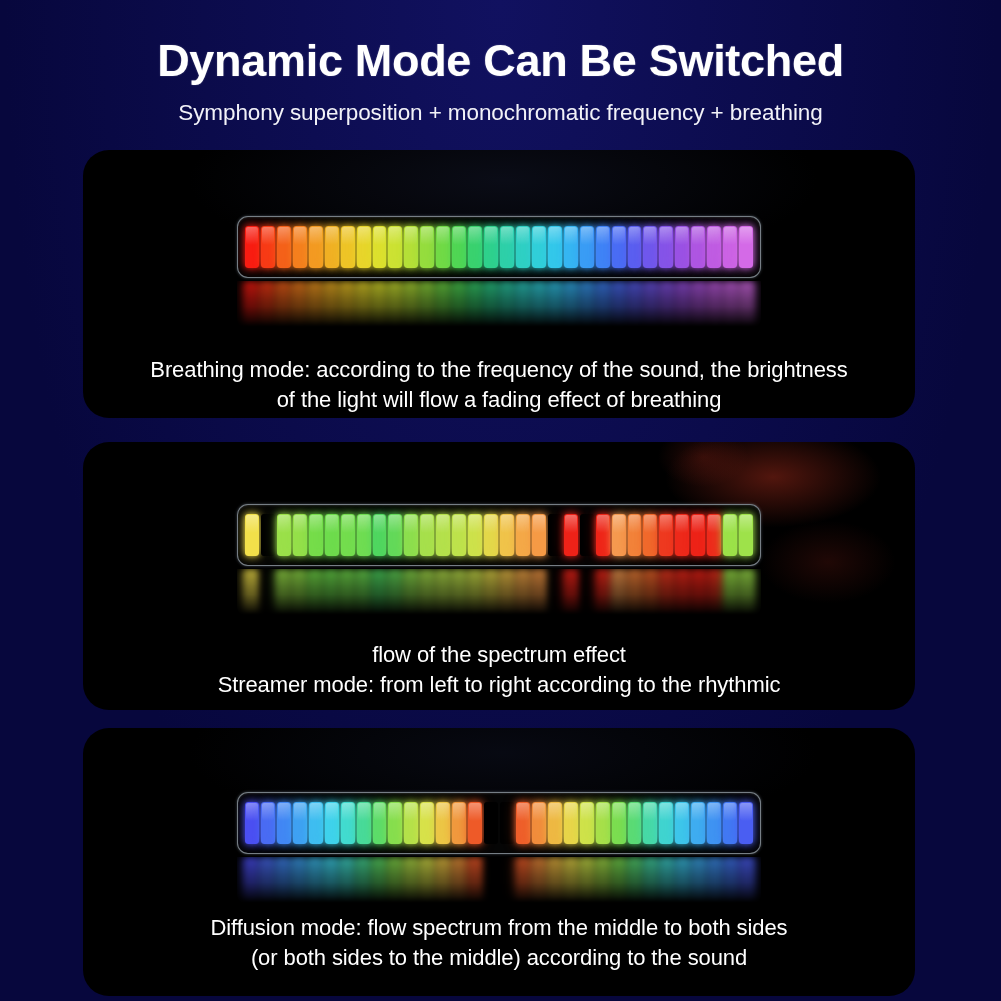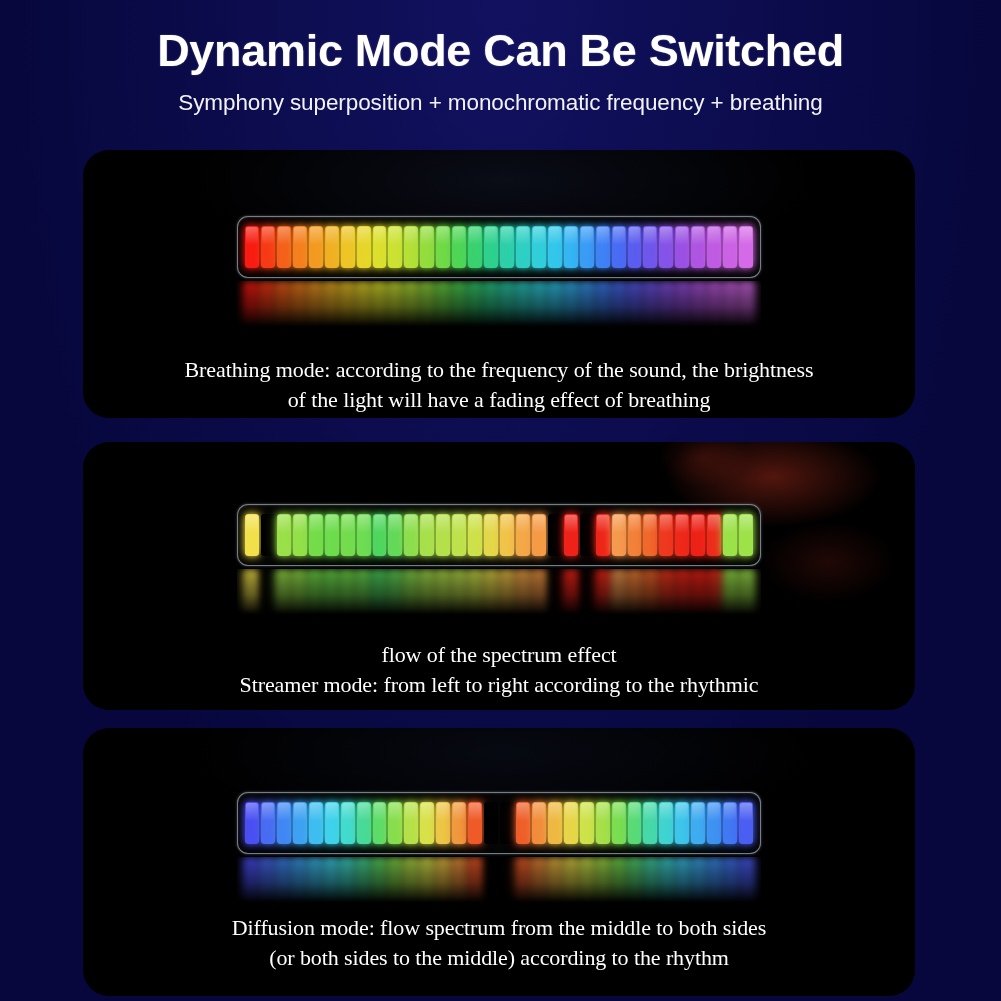--- a/index.html
+++ b/index.html
@@ -25,21 +25,21 @@
 
   
   #header {
     position: absolute;
     top: 0; left: 0; right: 0;
     height: 150px;
     text-align: center;
   }
   #title {
     margin: 0;
-    padding-top: 25px;
+    padding-top: 35px;
     font-size: 45px;
     font-weight: bold;
     color: #ffffff;
     letter-spacing: -0.3px;
     line-height: 1.15;
     text-shadow: 0 0 2px rgba(255,255,255,.25);
   }
   #subtitle {
     margin: 0;
     padding-top: 13px;
@@ -156,21 +156,21 @@
     text-align: center;
     color: #ffffff;
     font-size: 22px;
     line-height: 1.35;
     letter-spacing: -0.1px;
     text-shadow: 0 0 3px rgba(0,0,0,.9);
   }
   #panel-1 .caption { top: 205px; }
   #panel-2 .caption { top: 198px; }
   #panel-3 .caption { top: 185px; }
-  .caption .line { display: block; font-family: Liberation Serif, serif; }
+  .caption .line { display: block; }
 </style>
 </head>
 <body>
 
 <div id="page" style="background-color: rgb(7, 7, 61);">
 
   <div id="header">
     <h1 id="title">Dynamic Mode Can Be Switched</h1>
     <p id="subtitle">Symphony superposition + monochromatic frequency + breathing</p>
   </div>
@@ -246,21 +246,21 @@
             <span class="led on" style="background: linear-gradient(rgb(154, 82, 228) 0%, rgb(154, 82, 228) 58%, rgb(154, 82, 228) 100%); box-shadow: rgb(154, 82, 228) 0px 0px 7px, rgba(154, 82, 228, 0.4) 0px 0px 14px;"></span>
             <span class="led on" style="background: linear-gradient(rgb(174, 86, 226) 0%, rgb(174, 86, 226) 58%, rgb(174, 86, 226) 100%); box-shadow: rgb(174, 86, 226) 0px 0px 7px, rgba(174, 86, 226, 0.4) 0px 0px 14px;"></span>
             <span class="led on" style="background: linear-gradient(rgb(191, 92, 226) 0%, rgb(191, 92, 226) 58%, rgb(191, 92, 226) 100%); box-shadow: rgb(191, 92, 226) 0px 0px 7px, rgba(191, 92, 226, 0.4) 0px 0px 14px;"></span>
             <span class="led on" style="background: linear-gradient(rgb(203, 99, 228) 0%, rgb(203, 99, 228) 58%, rgb(203, 99, 228) 100%); box-shadow: rgb(203, 99, 228) 0px 0px 7px, rgba(203, 99, 228, 0.4) 0px 0px 14px;"></span>
             <span class="led on" style="background: linear-gradient(rgb(212, 106, 231) 0%, rgb(212, 106, 231) 58%, rgb(212, 106, 231) 100%); box-shadow: rgb(212, 106, 231) 0px 0px 7px, rgba(212, 106, 231, 0.4) 0px 0px 14px;"></span>
           </div>
       </div>
     </div>
     <div class="caption">
       <span class="line">Breathing mode: according to the frequency of the sound, the brightness</span>
-      <span class="line">of the light will have a fading effect of breathing</span>
+      <span class="line">of the light will flow a fading effect of breathing</span>
     </div>
   </div>
 
   <div class="panel" id="panel-2">
     <div class="panel-ambient"></div>
     <div class="bar-wrap">
       <div class="bar-frame">
         <div class="leds">
             <span class="led on" style="background: linear-gradient(rgb(242, 224, 74) 0%, rgb(242, 224, 74) 58%, rgb(242, 224, 74) 100%); box-shadow: rgb(242, 224, 74) 0px 0px 7px, rgba(242, 224, 74, 0.4) 0px 0px 14px;"></span>
             <span class="led off" style="background: rgb(0, 0, 0);"></span>
@@ -410,17 +410,17 @@
             <span class="led on" style="background: linear-gradient(rgb(62, 198, 234) 0%, rgb(62, 198, 234) 58%, rgb(62, 198, 234) 100%); box-shadow: rgb(62, 198, 234) 0px 0px 7px, rgba(62, 198, 234, 0.4) 0px 0px 14px;"></span>
             <span class="led on" style="background: linear-gradient(rgb(63, 173, 240) 0%, rgb(63, 173, 240) 58%, rgb(63, 173, 240) 100%); box-shadow: rgb(63, 173, 240) 0px 0px 7px, rgba(63, 173, 240, 0.4) 0px 0px 14px;"></span>
             <span class="led on" style="background: linear-gradient(rgb(63, 148, 242) 0%, rgb(63, 148, 242) 58%, rgb(63, 148, 242) 100%); box-shadow: rgb(63, 148, 242) 0px 0px 7px, rgba(63, 148, 242, 0.4) 0px 0px 14px;"></span>
             <span class="led on" style="background: linear-gradient(rgb(66, 121, 243) 0%, rgb(66, 121, 243) 58%, rgb(66, 121, 243) 100%); box-shadow: rgb(66, 121, 243) 0px 0px 7px, rgba(66, 121, 243, 0.4) 0px 0px 14px;"></span>
             <span class="led on" style="background: linear-gradient(rgb(74, 94, 242) 0%, rgb(74, 94, 242) 58%, rgb(74, 94, 242) 100%); box-shadow: rgb(74, 94, 242) 0px 0px 7px, rgba(74, 94, 242, 0.4) 0px 0px 14px;"></span>
           </div>
       </div>
     </div>
     <div class="caption">
       <span class="line">Diffusion mode: flow spectrum from the middle to both sides</span>
-      <span class="line">(or both sides to the middle) according to the rhythm</span>
+      <span class="line">(or both sides to the middle) according to the sound</span>
     </div>
   </div>
 
 </div>
 
 </body></html>

